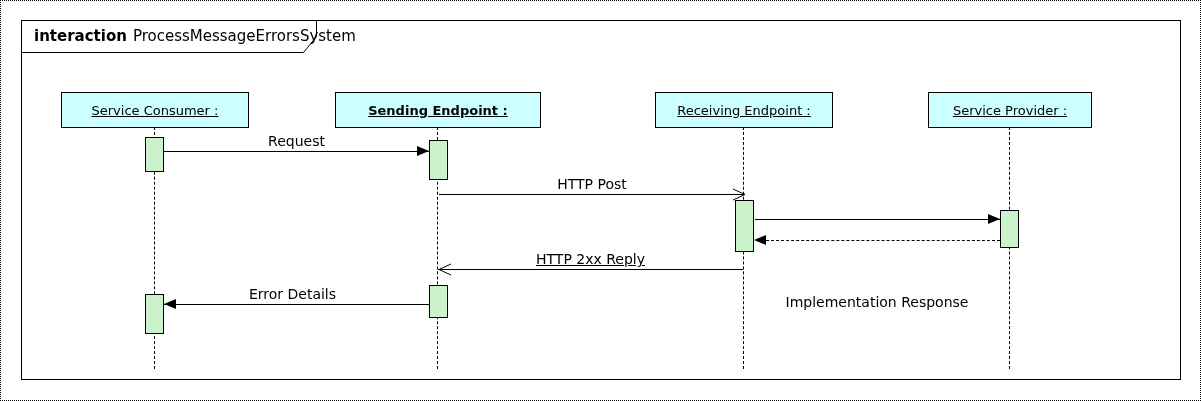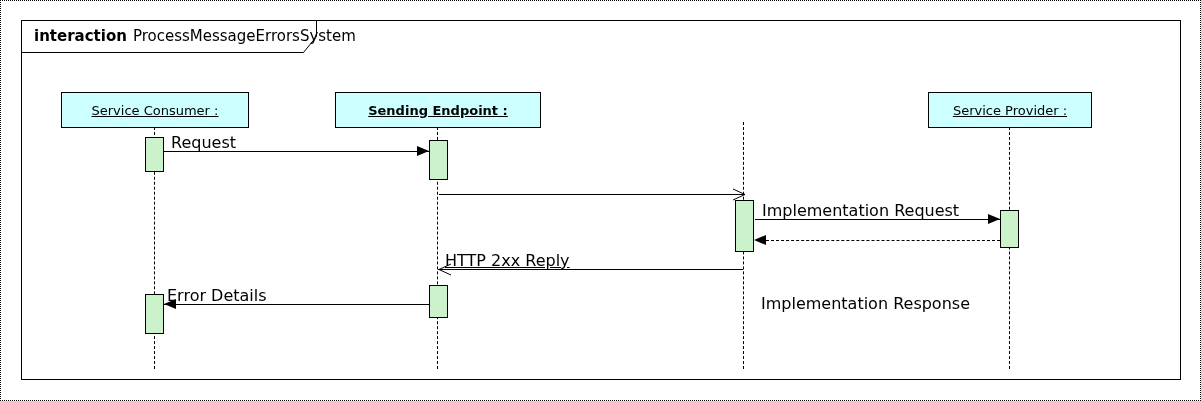--- a/index.html
+++ b/index.html
@@ -39,22 +39,22 @@
     position:absolute;top:121px;height:247px;width:0;
     border-left:1px dashed var(--stroke);z-index:0;
   }
   .act{
     position:absolute;width:19px;box-sizing:border-box;
     background:var(--activation-fill);border:1px solid var(--stroke);z-index:1;
   }
   .mline{position:absolute;height:0;border-top:1px solid var(--stroke);z-index:3;}
   .mline.dashed{border-top-style:dashed;}
   .mlabel{
-    position:absolute;font-size:16px;text-align:left;
-    white-space:nowrap;z-index:3;padding-left:7px;
+    position:absolute;font-size:14px;text-align:center;
+    white-space:nowrap;z-index:3;
   }
   .tri{position:absolute;width:0;height:0;border-top:5px solid transparent;
        border-bottom:5px solid transparent;z-index:4;}
   .tri.right{border-left:12px solid var(--stroke);}
   .tri.left{border-right:12px solid var(--stroke);}
   .openhead{position:absolute;z-index:4;}
 </style>
 </head>
 <body>
 
@@ -68,46 +68,49 @@
   <div class="frame-title">
     <span class="kw">interaction</span><span>ProcessMessageErrorsSystem</span>
   </div>
 
   <div class="head" style="left:60px;width:188px;">
     <span class="hl">Service Consumer :</span>
   </div>
   <div class="head" style="left:334px;width:206px;font-weight:bold;">
     <span class="hl">Sending Endpoint :</span>
   </div>
+  <div class="head" style="left:654px;width:178px;">
+    <span class="hl">Receiving Endpoint :</span>
+  </div>
   <div class="head" style="left:927px;width:164px;">
     <span class="hl">Service Provider :</span>
   </div>
 
   <div class="lifeline" style="left:153px;"></div>
   <div class="lifeline" style="left:436px;"></div>
   <div class="lifeline" style="left:742px;"></div>
   <div class="lifeline" style="left:1008px;"></div>
 
   <div class="act" style="left:144px;top:136px;height:35px;"></div>
   <div class="act" style="left:428px;top:139px;height:40px;"></div>
   <div class="act" style="left:734px;top:199px;height:52px;"></div>
   <div class="act" style="left:999px;top:209px;height:38px;"></div>
   <div class="act" style="left:428px;top:284px;height:33px;"></div>
   <div class="act" style="left:144px;top:293px;height:40px;"></div>
 
   <div class="mlabel" style="left:163px;width:265px;top:132px;">Request</div>
   <div class="mline" style="left:163px;top:150px;width:265px;"></div>
   <span class="tri right" style="left:416px;top:145px;"></span>
 
+  <div class="mlabel" style="left:438px;width:306px;top:175px;">HTTP Post</div>
   <div class="mline" style="left:438px;top:193px;width:306px;"></div>
   <svg class="openhead" style="left:731px;top:187px;" width="14" height="13">
     <path d="M1,1 L13,6.5 L1,12" fill="none" stroke="#000" stroke-width="1"></path>
   </svg>
 
-  <div class="mlabel" style="left:754px;width:245px;top:200px;">Implementation Request</div>
   <div class="mline" style="left:754px;top:218px;width:245px;"></div>
   <span class="tri right" style="left:987px;top:213px;"></span>
 
   <div class="mline dashed" style="left:765px;top:239px;width:234px;"></div>
   <span class="tri left" style="left:753px;top:234px;"></span>
   <div class="mlabel" style="left:753px;width:246px;top:246px;margin-top:47px;">Implementation Response</div>
 
   <div class="mlabel" style="left:437px;width:305px;top:250px;text-decoration:underline;">HTTP 2xx Reply</div>
   <div class="mline" style="left:437px;top:268px;width:305px;"></div>
   <svg class="openhead" style="left:437px;top:262px;" width="14" height="13">

